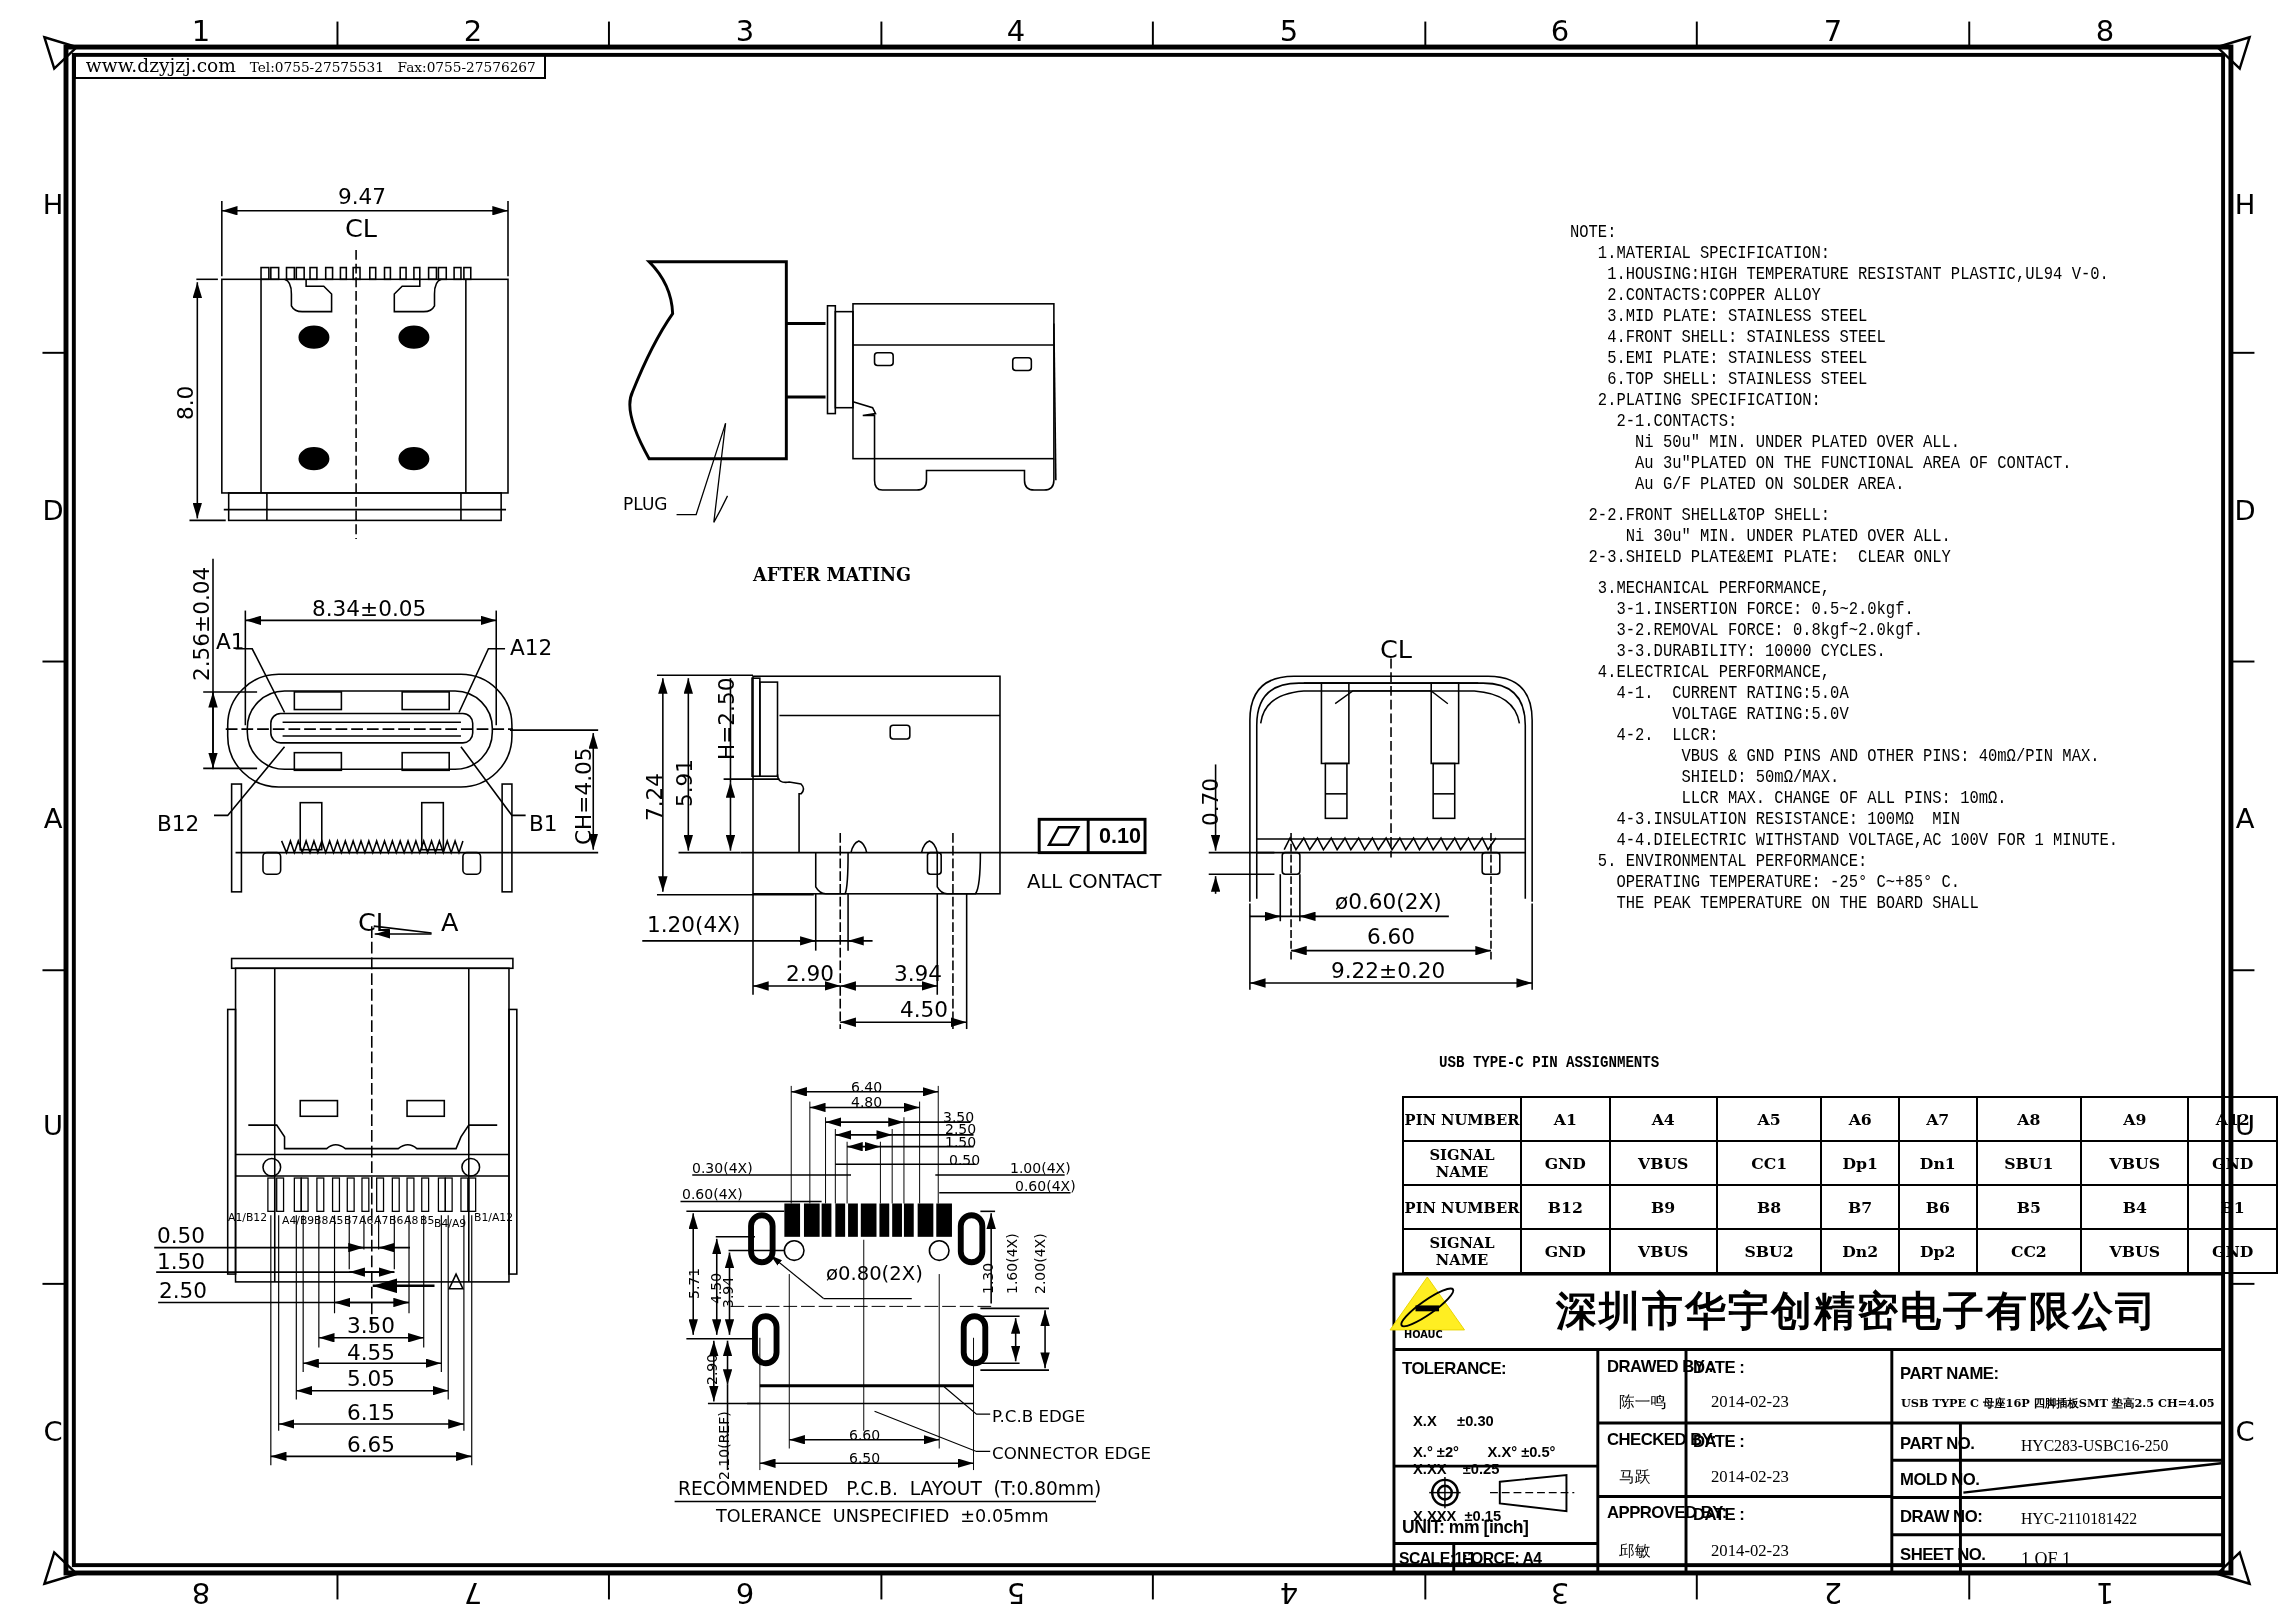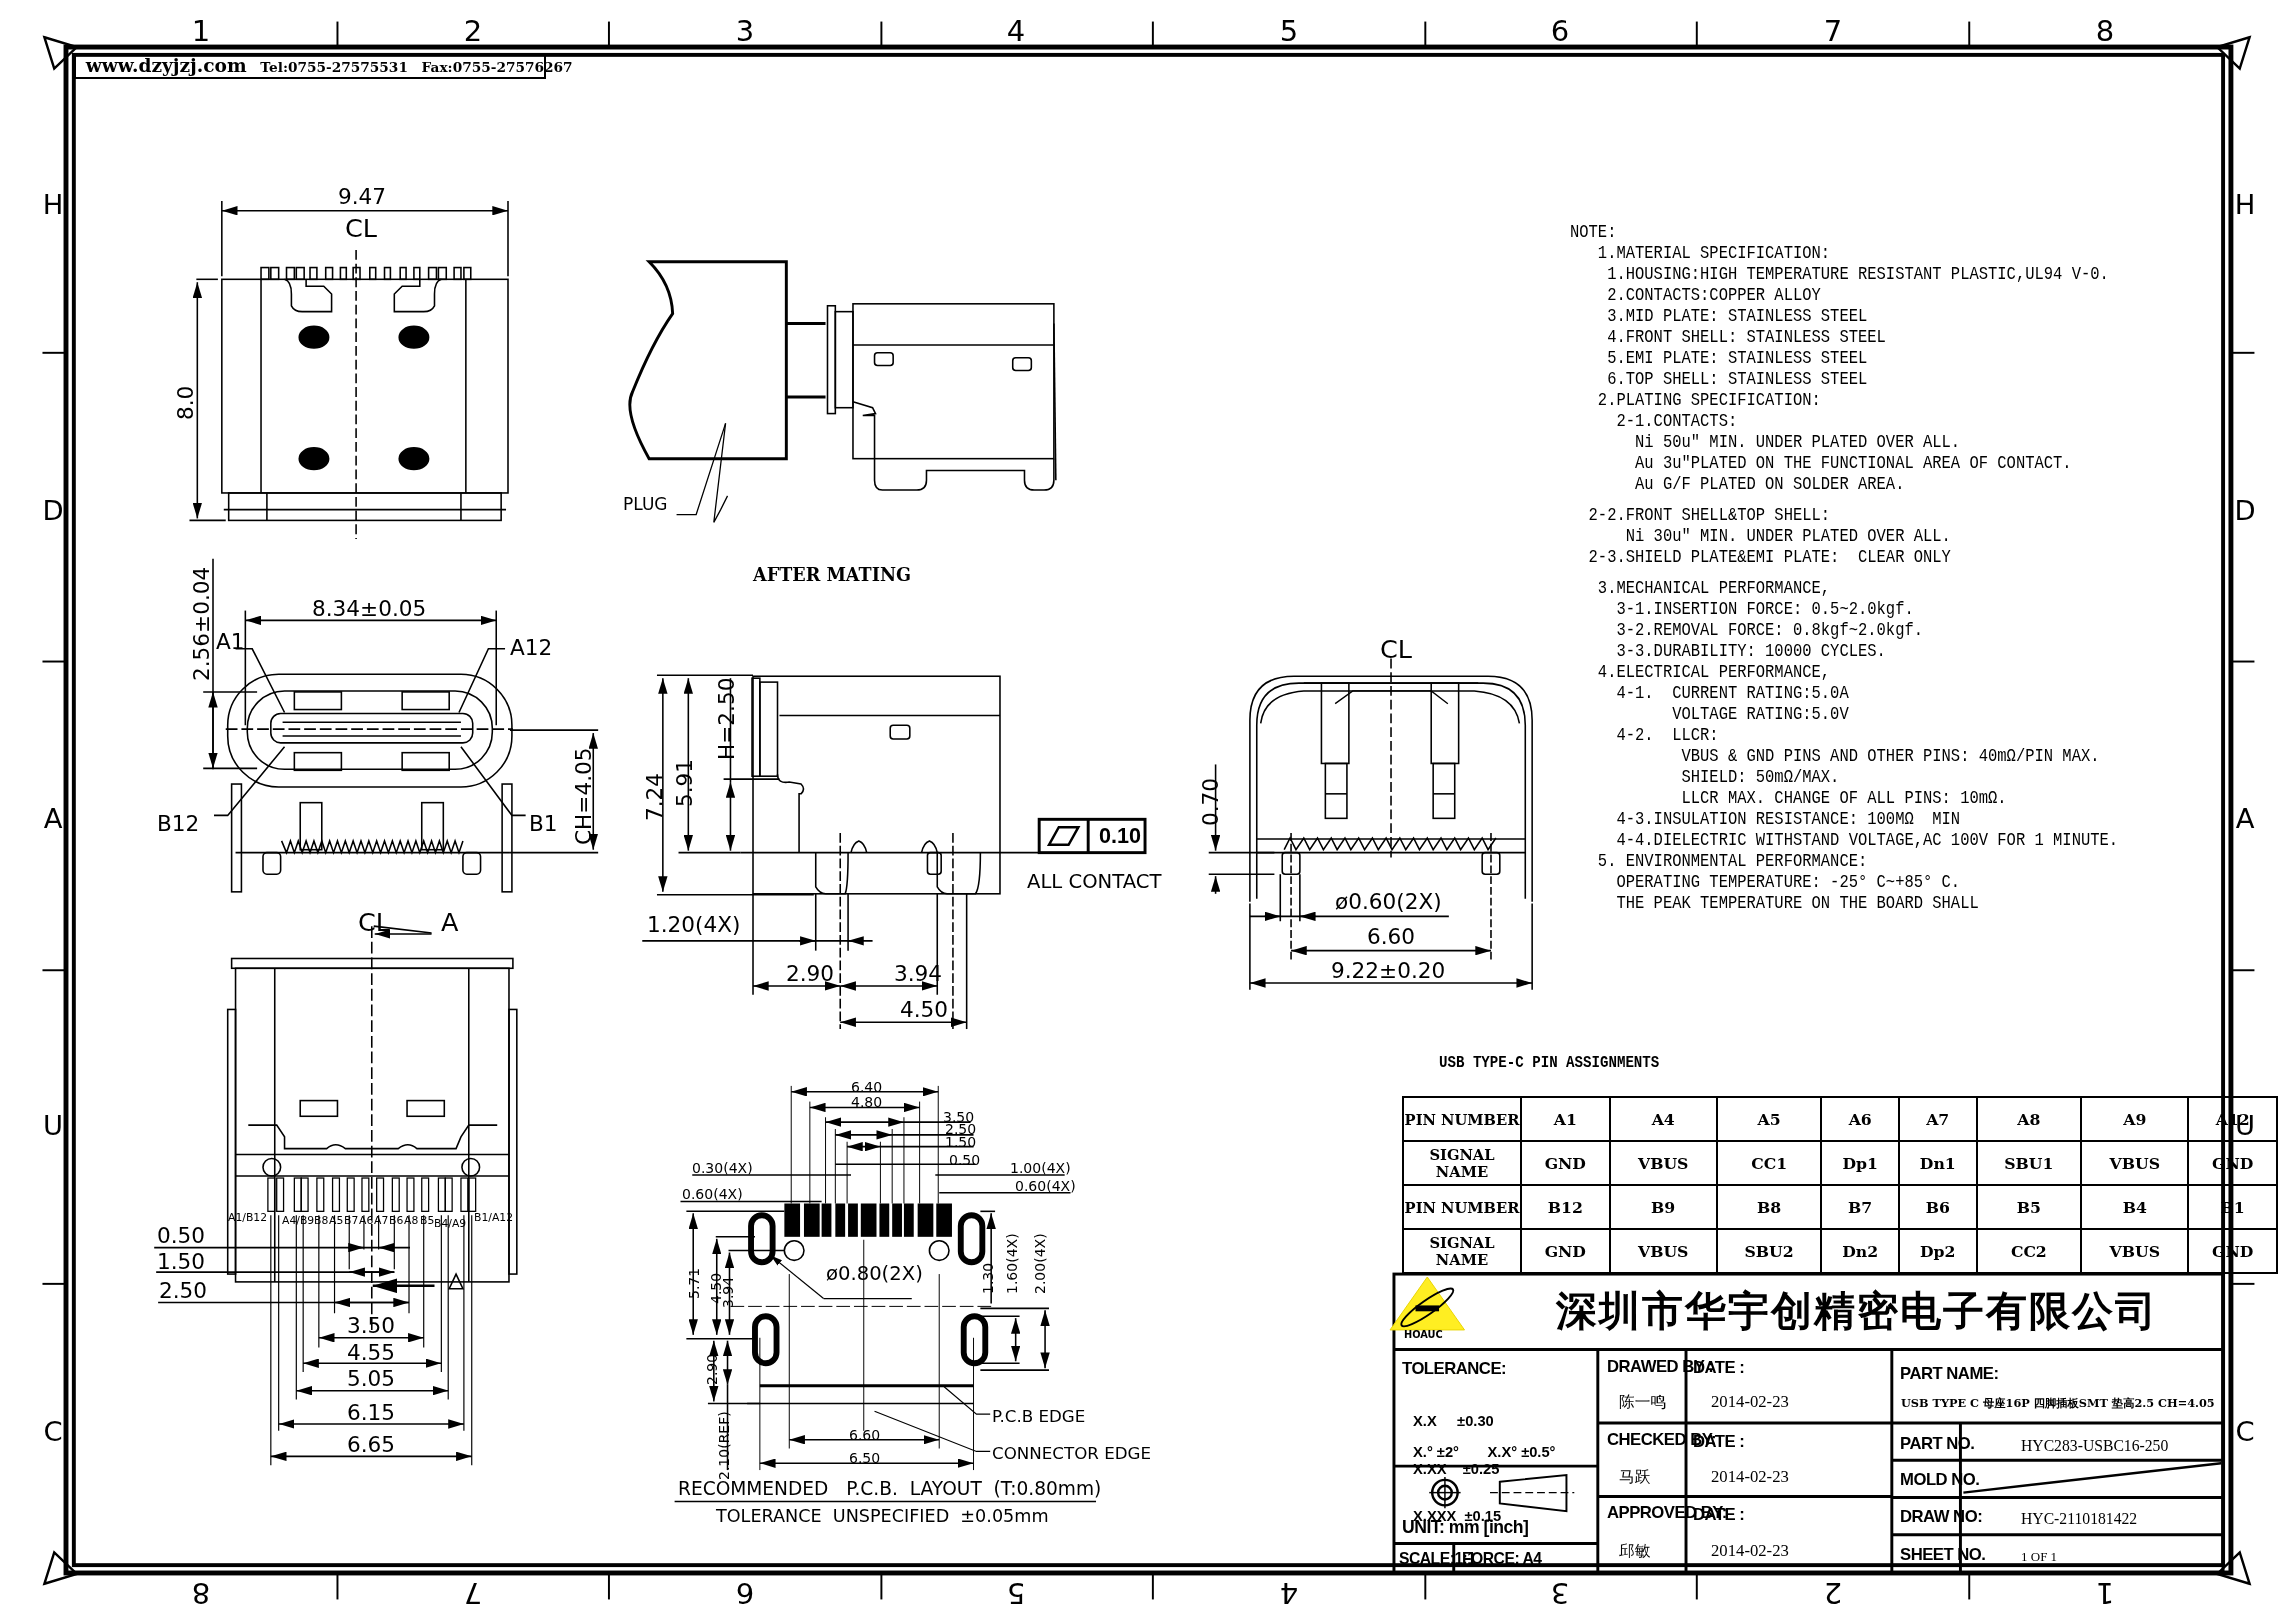--- a/index.html
+++ b/index.html
@@ -3,21 +3,21 @@
 <meta charset="utf-8">
 <style>
   html, body { margin:0; padding:0; background:#fff; }
   body { width:2293px; height:1621px; position:relative; overflow:hidden;
          font-family:"Liberation Sans", sans-serif; color:#000; }
   svg.layer { position:absolute; left:0; top:0; }
   .grid-num { position:absolute; font-size:29px; font-family:"DejaVu Sans", sans-serif; transform:translateX(-50%); }
   .grid-num.flip { transform:translateX(-50%) rotate(180deg); }
   .grid-let { position:absolute; font-size:27.4px; font-family:"DejaVu Sans", sans-serif; transform:translate(-50%,-50%); }
   .web-box { position:absolute; left:74px; top:53px; width:472px; height:25.5px; border:2px solid #000; border-top:none;
-             font-family:"DejaVu Serif", serif; font-weight:bold; font-size:16.7px; line-height:25.5px; padding-left:9.8px; box-sizing:border-box; white-space:nowrap; }
+             font-family:"DejaVu Serif", serif; font-weight:normal; font-size:16.7px; line-height:25.5px; padding-left:9.8px; box-sizing:border-box; white-space:nowrap; }
   .web-box .url { font-size:18.6px; margin-right:13.7px; }
   .web-box .tel { font-size:13.7px; margin-right:13.7px; }
   .web-box .fax { font-size:13.7px; }
   .notes { position:absolute; left:1570px; top:222px; font-family:"Liberation Mono", monospace; font-size:18px; line-height:21px; white-space:pre; transform:scaleX(0.86); transform-origin:0 0; }
   .notes div { white-space:pre; }
   .dim { position:absolute; font-family:"DejaVu Sans", sans-serif; font-size:21.6px; white-space:nowrap; }
   .dim.sm { font-size:14px; }
   .dim.vert { transform:rotate(-90deg); transform-origin:0 0; }
   .label-bold { position:absolute; font-family:"DejaVu Serif", serif; font-weight:bold; font-size:16.7px; white-space:nowrap; }
   .pin-title { position:absolute; left:1439px; top:1054px; font-family:"Liberation Mono", monospace; font-size:15.7px; font-weight:bold; transform:scaleX(0.9); transform-origin:0 0; }
@@ -637,14 +637,14 @@
 
 <div class="tb-lbl" style="left:1900px;top:1364px">PART  NAME:</div>
 <div class="tb-val" style="left:1901px;top:1396px;font-family:'DejaVu Serif',serif;font-size:11.3px;font-weight:bold">USB TYPE C 母座16P 四脚插板SMT 垫高2.5 CH=4.05</div>
 <div class="tb-lbl" style="left:1900px;top:1434px">PART  NO.</div>
 <div class="tb-val" style="left:2021px;top:1437px;font-size:15.7px">HYC283-USBC16-250</div>
 <div class="tb-lbl" style="left:1900px;top:1470px">MOLD  NO.</div>
 <div class="tb-val" style="left:2021px;top:1472px;font-size:15.7px"></div>
 <div class="tb-lbl" style="left:1900px;top:1507px">DRAW  NO:</div>
 <div class="tb-val" style="left:2021px;top:1510px;font-size:15.7px">HYC-2110181422</div>
 <div class="tb-lbl" style="left:1900px;top:1545px">SHEET  NO.</div>
-<div class="tb-val" style="left:2021px;top:1549px;font-size:13px">1 OF 1</div>
+<div class="tb-val" style="left:2021px;top:1549px;font-size:18px">1 OF 1</div>
 
 
 </body></html>

